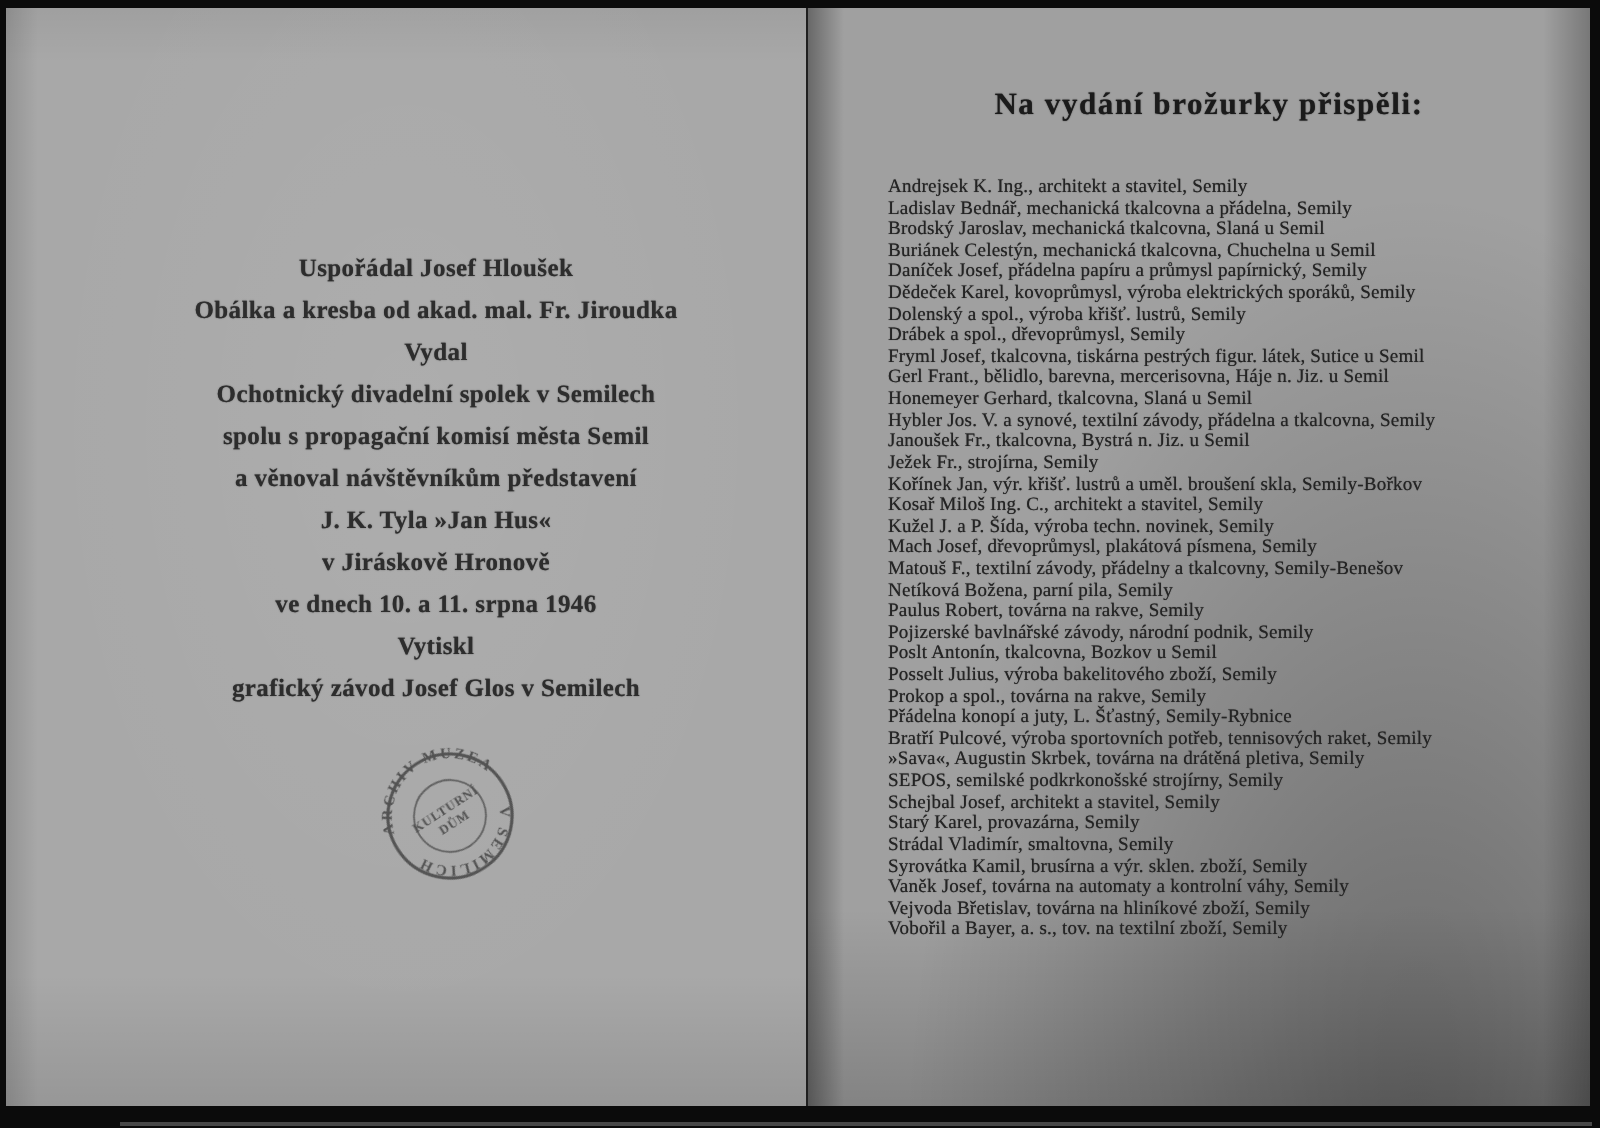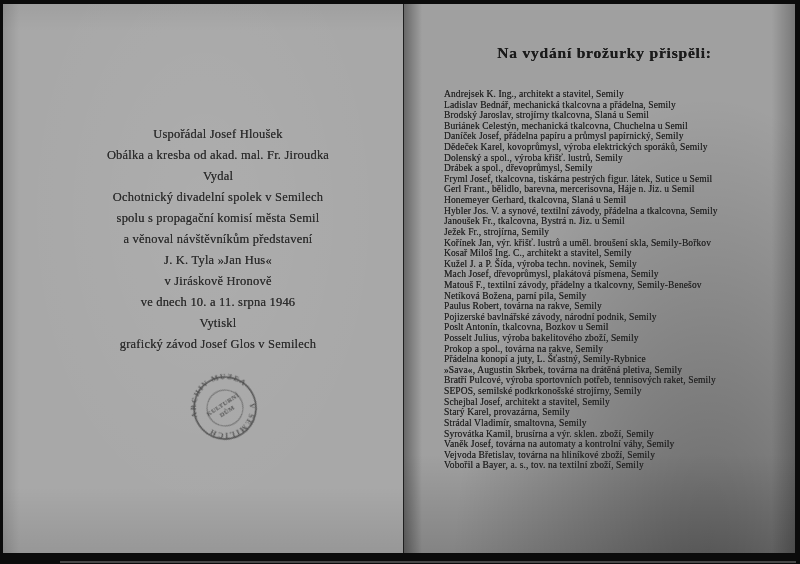--- a/index.html
+++ b/index.html
@@ -37,20 +37,21 @@
 
   
   .lp-text{
     position:absolute;top:124px;left:0;width:100%;
     padding-left:30px;box-sizing:border-box;
     display:flex;flex-direction:column;gap:8.5px;
     text-align:center;
     font-size:12.5px;line-height:1;
     color:#2d2d2d;letter-spacing:.2px;
     text-shadow:0 0 .6px rgba(45,45,45,.85);
+    font-weight:bold;
   }
 
   
   .stamp{
     position:absolute;left:183px;top:365px;
     transform:rotate(-33deg);
     opacity:.78;filter:blur(.25px);
   }
   .ring-outer{fill:none;stroke:#3d3d3d;stroke-width:1.6;}
   .ring-inner{fill:none;stroke:#3d3d3d;stroke-width:.9;opacity:.85;}
@@ -125,21 +126,21 @@
   </div>
 
   <div class="page page-right">
     <h1 class="rp-title">Na vydání brožurky přispěli:</h1>
     <div class="rp-list">
 
         <div class="rp-line">Andrejsek K. Ing., architekt a stavitel, Semily</div>
 
         <div class="rp-line">Ladislav Bednář, mechanická tkalcovna a přádelna, Semily</div>
 
-        <div class="rp-line">Brodský Jaroslav, strojírny tkalcovna, Slaná u Semil</div>
+        <div class="rp-line">Brodský Jaroslav, mechanická tkalcovna, Slaná u Semil</div>
 
         <div class="rp-line">Buriánek Celestýn, mechanická tkalcovna, Chuchelna u Semil</div>
 
         <div class="rp-line">Daníček Josef, přádelna papíru a průmysl papírnický, Semily</div>
 
         <div class="rp-line">Dědeček Karel, kovoprůmysl, výroba elektrických sporáků, Semily</div>
 
         <div class="rp-line">Dolenský a spol., výroba křišť. lustrů, Semily</div>
 
         <div class="rp-line">Drábek a spol., dřevoprůmysl, Semily</div>
@@ -174,23 +175,23 @@
         <div class="rp-line">Pojizerské bavlnářské závody, národní podnik, Semily</div>
 
         <div class="rp-line">Poslt Antonín, tkalcovna, Bozkov u Semil</div>
 
         <div class="rp-line">Posselt Julius, výroba bakelitového zboží, Semily</div>
 
         <div class="rp-line">Prokop a spol., továrna na rakve, Semily</div>
 
         <div class="rp-line">Přádelna konopí a juty, L. Šťastný, Semily-Rybnice</div>
 
+        <div class="rp-line">Bratří Pulcové, výroba sportovních potřeb, tennisových raket, Semily</div>
+
         <div class="rp-line">»Sava«, Augustin Skrbek, továrna na drátěná pletiva, Semily</div>
-
-        <div class="rp-line">Bratří Pulcové, výroba sportovních potřeb, tennisových raket, Semily</div>
 
         <div class="rp-line">SEPOS, semilské podkrkonošské strojírny, Semily</div>
 
         <div class="rp-line">Schejbal Josef, architekt a stavitel, Semily</div>
 
         <div class="rp-line">Starý Karel, provazárna, Semily</div>
 
         <div class="rp-line">Strádal Vladimír, smaltovna, Semily</div>
 
         <div class="rp-line">Syrovátka Kamil, brusírna a výr. sklen. zboží, Semily</div>

